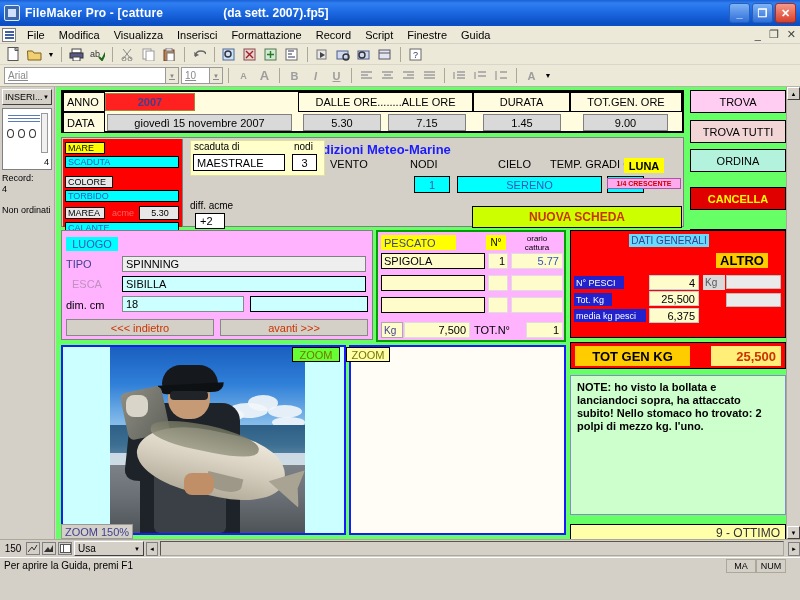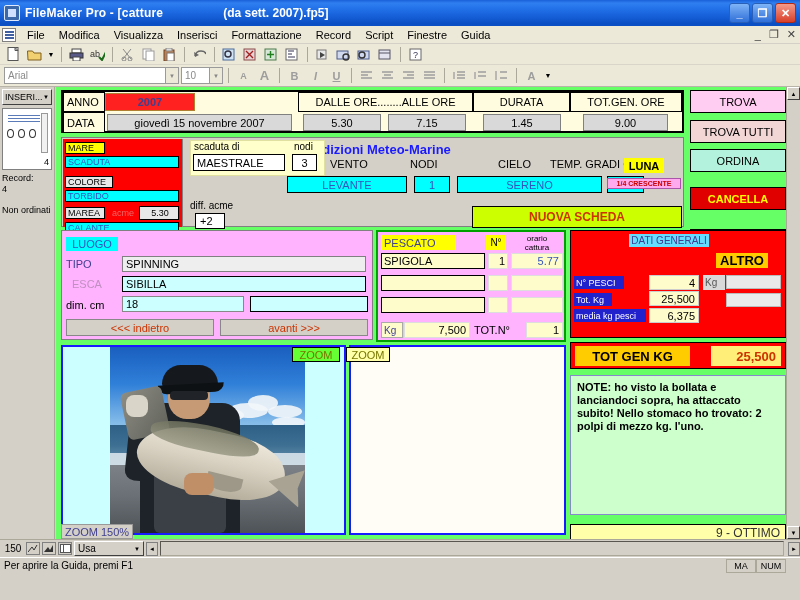--- a/index.html
+++ b/index.html
@@ -58,21 +58,21 @@
   .tool svg{display:block;}
   .tsep{width:1px;height:15px;background:#aca899;margin:0 3px;}
   .tarrow{width:10px;height:18px;display:flex;align-items:center;justify-content:center;font-size:7px;color:#000;}
 
   .fmtbar{
     height:22px;background:#ece9d8;display:flex;align-items:center;
     padding-left:4px;gap:2px;border-bottom:1px solid #b8b4a8;
   }
   .combo{
     height:17px;background:#fff;border:1px solid #9a9a9a;
-    display:flex;align-items:center;font-size:10px;color:#8a8a8a;padding-left:3px;
+    display:flex;align-items:center;font-size:10px;color:#8a8a8a;padding-left:3px;text-decoration:underline;
   }
   .combo .cbtn{margin-left:auto;width:13px;height:15px;background:#ece9d8;border-left:1px solid #9a9a9a;
     display:flex;align-items:center;justify-content:center;font-size:6px;color:#888;}
   .fbtn{width:19px;height:18px;display:flex;align-items:center;justify-content:center;
     font-size:11px;color:#9d9d9d;font-weight:bold;}
 
   
   .workspace{position:relative;width:800px;height:452px;background:#d4d0c8;overflow:hidden;}
 
   
@@ -543,21 +543,20 @@
       <div class="nodi-l">nodi</div>
       <div class="scad-f">MAESTRALE</div>
       <div class="nodi-f">3</div>
 
       <div class="hl" style="left:268px;top:20px">VENTO</div>
       <div class="hl" style="left:348px;top:20px">NODI</div>
       <div class="hl" style="left:436px;top:20px">CIELO</div>
       <div class="hl" style="left:488px;top:20px">TEMP. GRADI C°</div>
       <div class="luna-l">LUNA</div>
 
-      <div class="cyanf" style="left:225px;top:38px;width:120px">LEVANTE</div>
       <div class="cyanf" style="left:352px;top:38px;width:36px">1</div>
       <div class="cyanf" style="left:395px;top:38px;width:145px">SERENO</div>
       <div class="cyanf" style="left:545px;top:38px;width:37px">15</div>
       <div class="luna-tag" style="top:40px">1/4 CRESCENTE</div>
 
       <div class="diffacme-l">diff. acme</div>
       <div class="diffacme-f">+2</div>
       <div class="nuova-scheda">NUOVA SCHEDA</div>
     </div>
 

